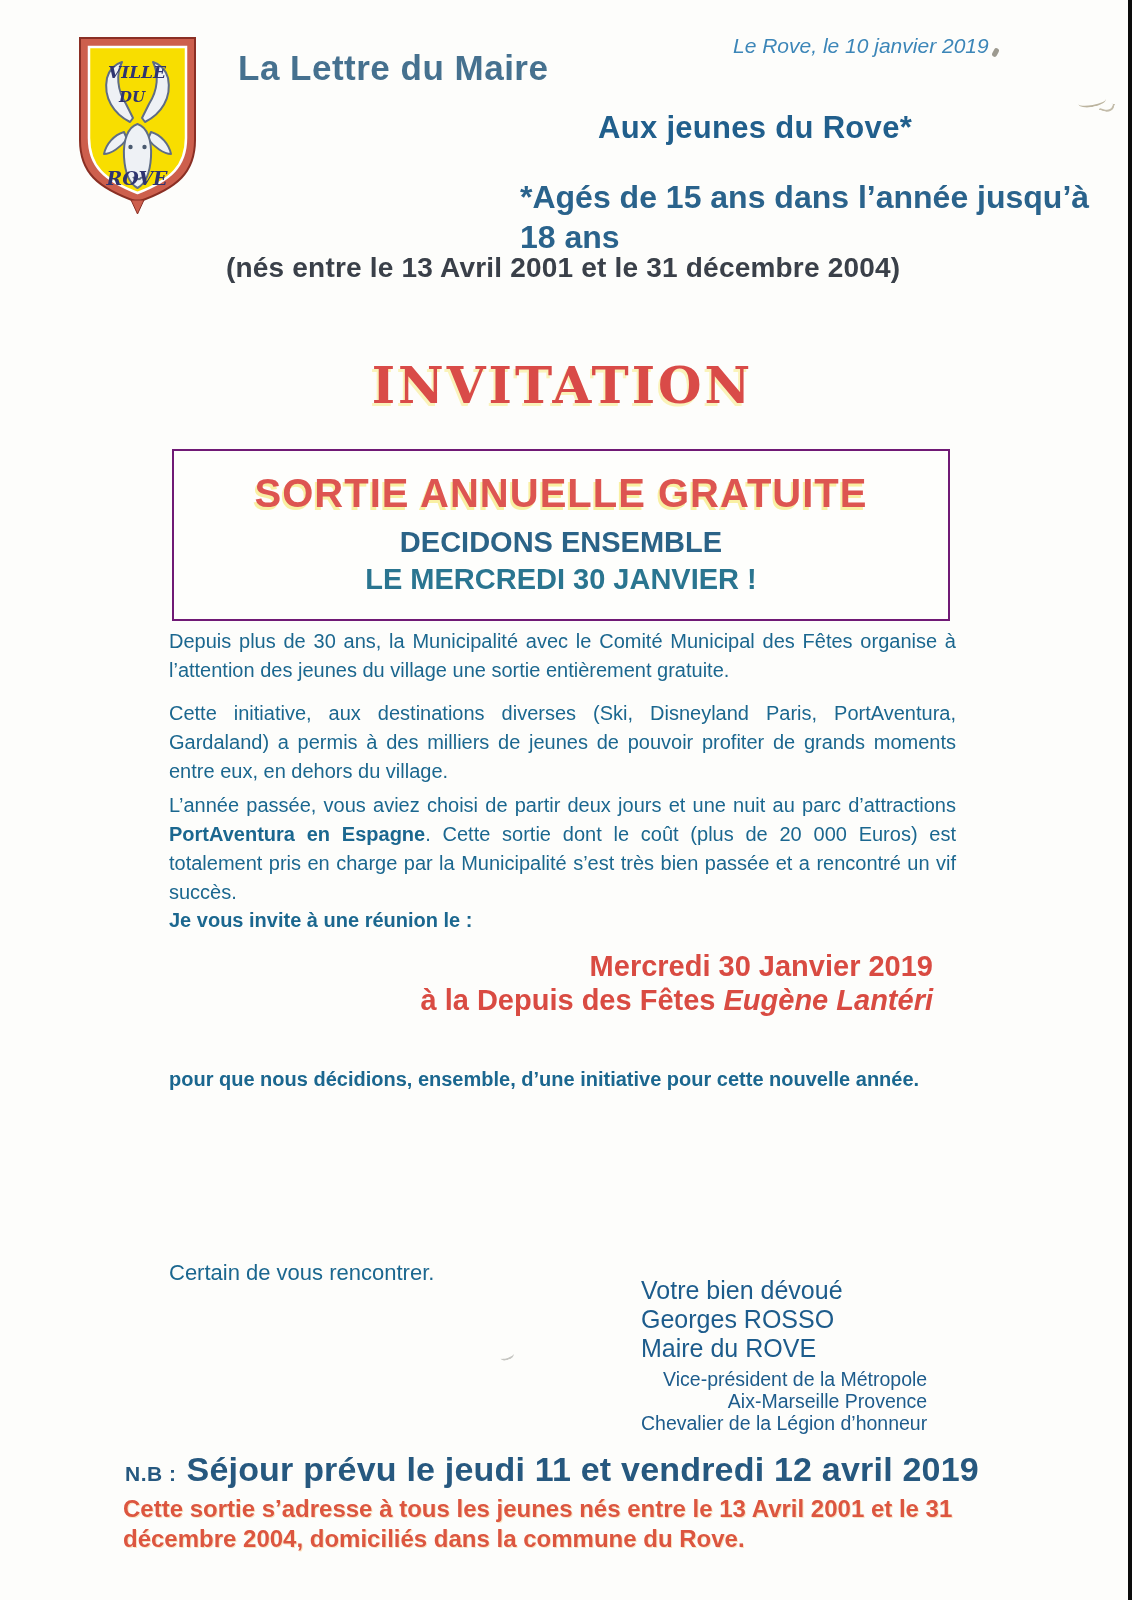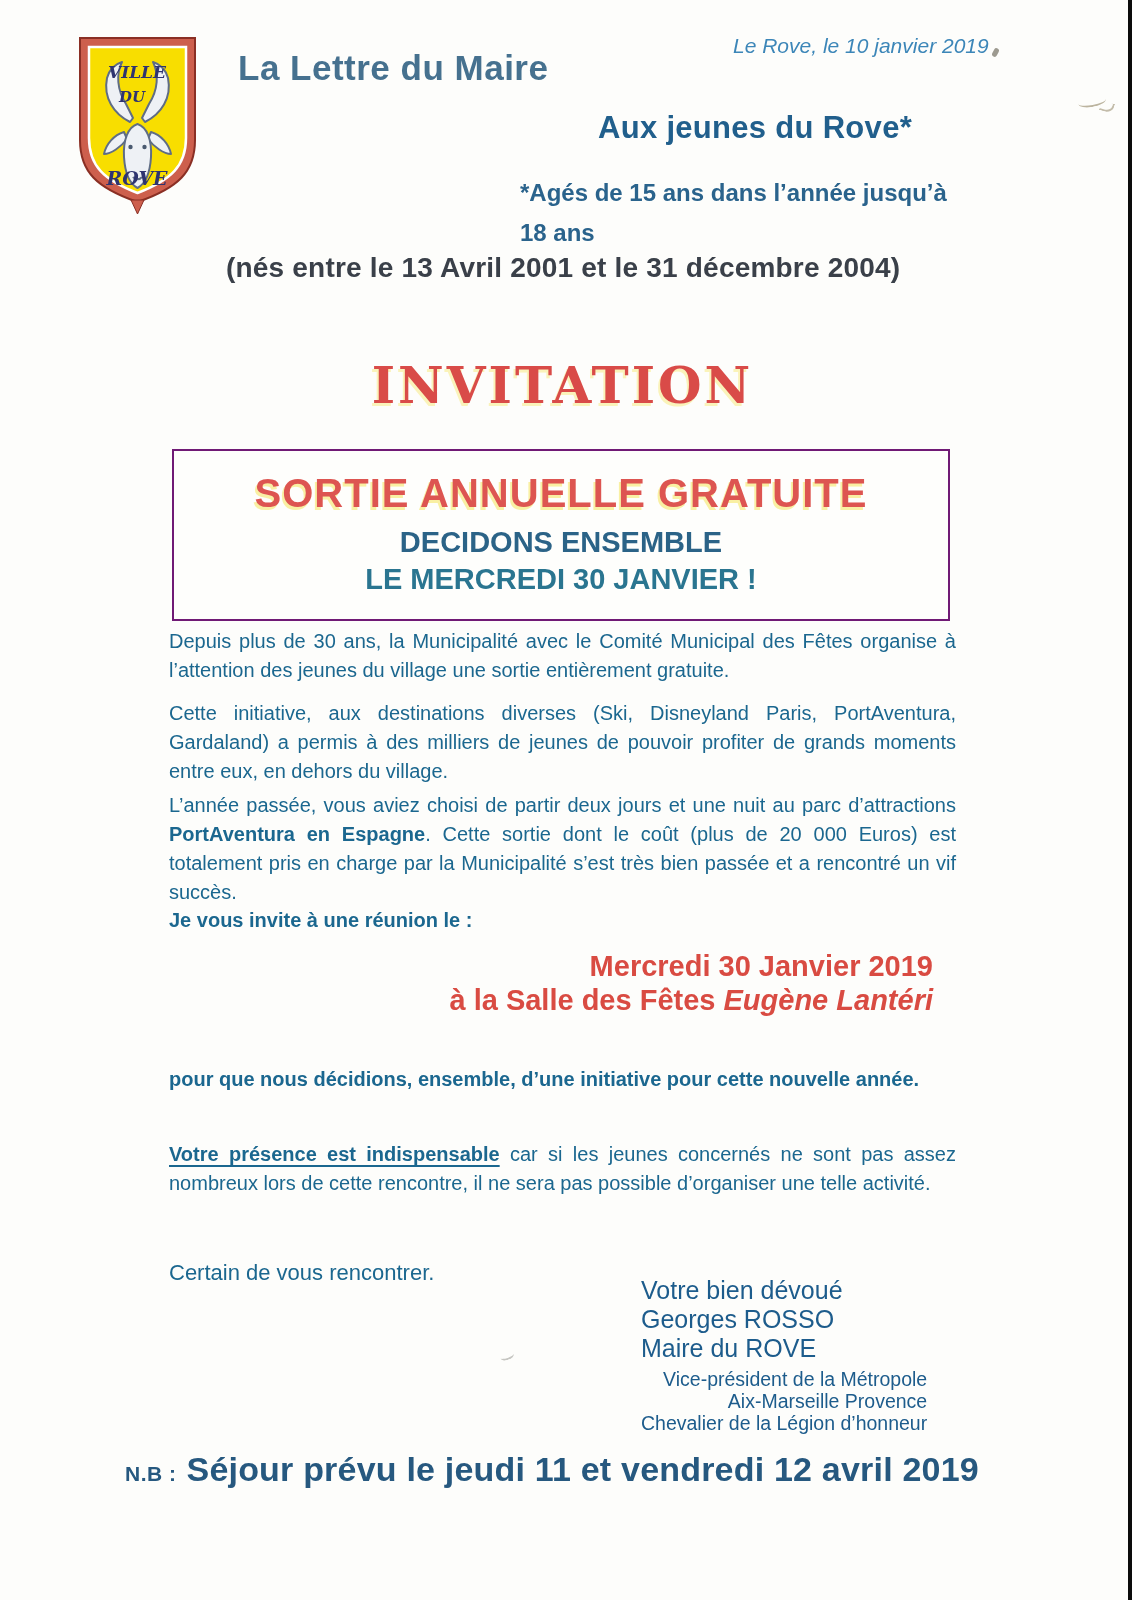--- a/index.html
+++ b/index.html
@@ -11,21 +11,21 @@
   }
   .abs{position:absolute;}
 
   
   .letter-title{left:238px; top:48px; font-size:35px; font-weight:bold;
     color:var(--title-blue); letter-spacing:.5px;}
   .dateline{left:733px; top:34px; font-size:21px; font-style:italic;
     color:var(--date-blue);}
   .recipient{left:598px; top:110px; font-size:31px; font-weight:bold;
     color:var(--heading-blue); letter-spacing:.3px;}
-  .age-note{left:520px; font-size:24px; font-weight:bold; color:var(--age-blue);}
+  .age-note{left:520px; font-size:32px; font-weight:bold; color:var(--age-blue);}
   .age-1{top:179px;} .age-2{top:219px;}
   .birth-note{left:226px; top:252px; font-size:28px; font-weight:bold;
     color:var(--dark-note); letter-spacing:.2px;}
 
   
   .invitation{left:169px; top:356px; width:787px; text-align:center;
     font-family:"DejaVu Serif", serif; font-weight:bold; font-size:50px;
     color:var(--red-title); letter-spacing:3px;
     text-shadow:-2px 3px 0 rgba(244,228,90,.40);}
   .a-box{left:172px; top:449px; width:774px; height:168px;
@@ -119,40 +119,43 @@
     <div class="l3">LE MERCREDI 30 JANVIER !</div>
   </div>
 
   <p class="abs para p1">Depuis plus de 30 ans, la Municipalité avec le Comité Municipal des Fêtes organise à l’attention des jeunes du village une sortie entièrement gratuite.</p>
   <p class="abs para p2">Cette initiative, aux destinations diverses (Ski, Disneyland Paris, PortAventura, Gardaland) a permis à des milliers de jeunes de pouvoir profiter de grands moments entre eux, en dehors du village.</p>
   <p class="abs para p3"><span>L’année passée, vous aviez choisi de partir deux jours et une nuit au parc d’attractions </span><span class="b">PortAventura en Espagne</span><span>. Cette sortie dont le coût (plus de 20 000 Euros) est totalement pris en charge par la Municipalité s’est très bien passée et a rencontré un vif succès.</span></p>
   <p class="abs para invite">Je vous invite à une réunion le :</p>
 
   <div class="abs meeting">
     <div>Mercredi 30 Janvier 2019</div>
-    <div><span>à la Salle des Fêtes </span><span class="i">Eugène Lantéri</span></div>
+    <div><span>à la Depuis des Fêtes </span><span class="i">Eugène Lantéri</span></div>
   </div>
 
   <p class="abs para p4">pour que nous décidions, ensemble, d’une initiative pour cette nouvelle année.</p>
-  <p class="abs para p5"><span class="b u">Votre présence est indispensable</span><span> car si les jeunes concernés ne sont pas assez nombreux lors de cette rencontre, il ne sera pas possible d’organiser une telle activité.</span></p>
   <p class="abs para closing">Certain de vous rencontrer.</p>
 
   <div class="abs signature">
     <div class="big">Votre bien dévoué</div>
     <div class="big">Georges ROSSO</div>
     <div class="big">Maire du ROVE</div>
     <div class="small gap">Vice-président de la Métropole</div>
     <div class="small">Aix-Marseille Provence</div>
     <div class="small">Chevalier de la Légion d’honneur</div>
   </div>
 
   <div class="abs nb-line">
     <span class="nb-label">N.B :</span>
     <span class="nb-text">Séjour prévu le jeudi 11 et vendredi 12 avril 2019</span>
   </div>
+  <div class="abs red-note">
+    <div>Cette sortie s’adresse à tous les jeunes nés entre le 13 Avril 2001 et le 31</div>
+    <div>décembre 2004, domiciliés dans la commune du Rove.</div>
+  </div>
 
   <div class="abs edge-strip"></div>
   <div class="abs mark-dot"></div>
   <div class="abs mark-squiggle"></div>
   <div class="abs mark-squiggle2"></div>
   <div class="abs mark-grey"></div>
 
 </div>
 
 </body></html>

